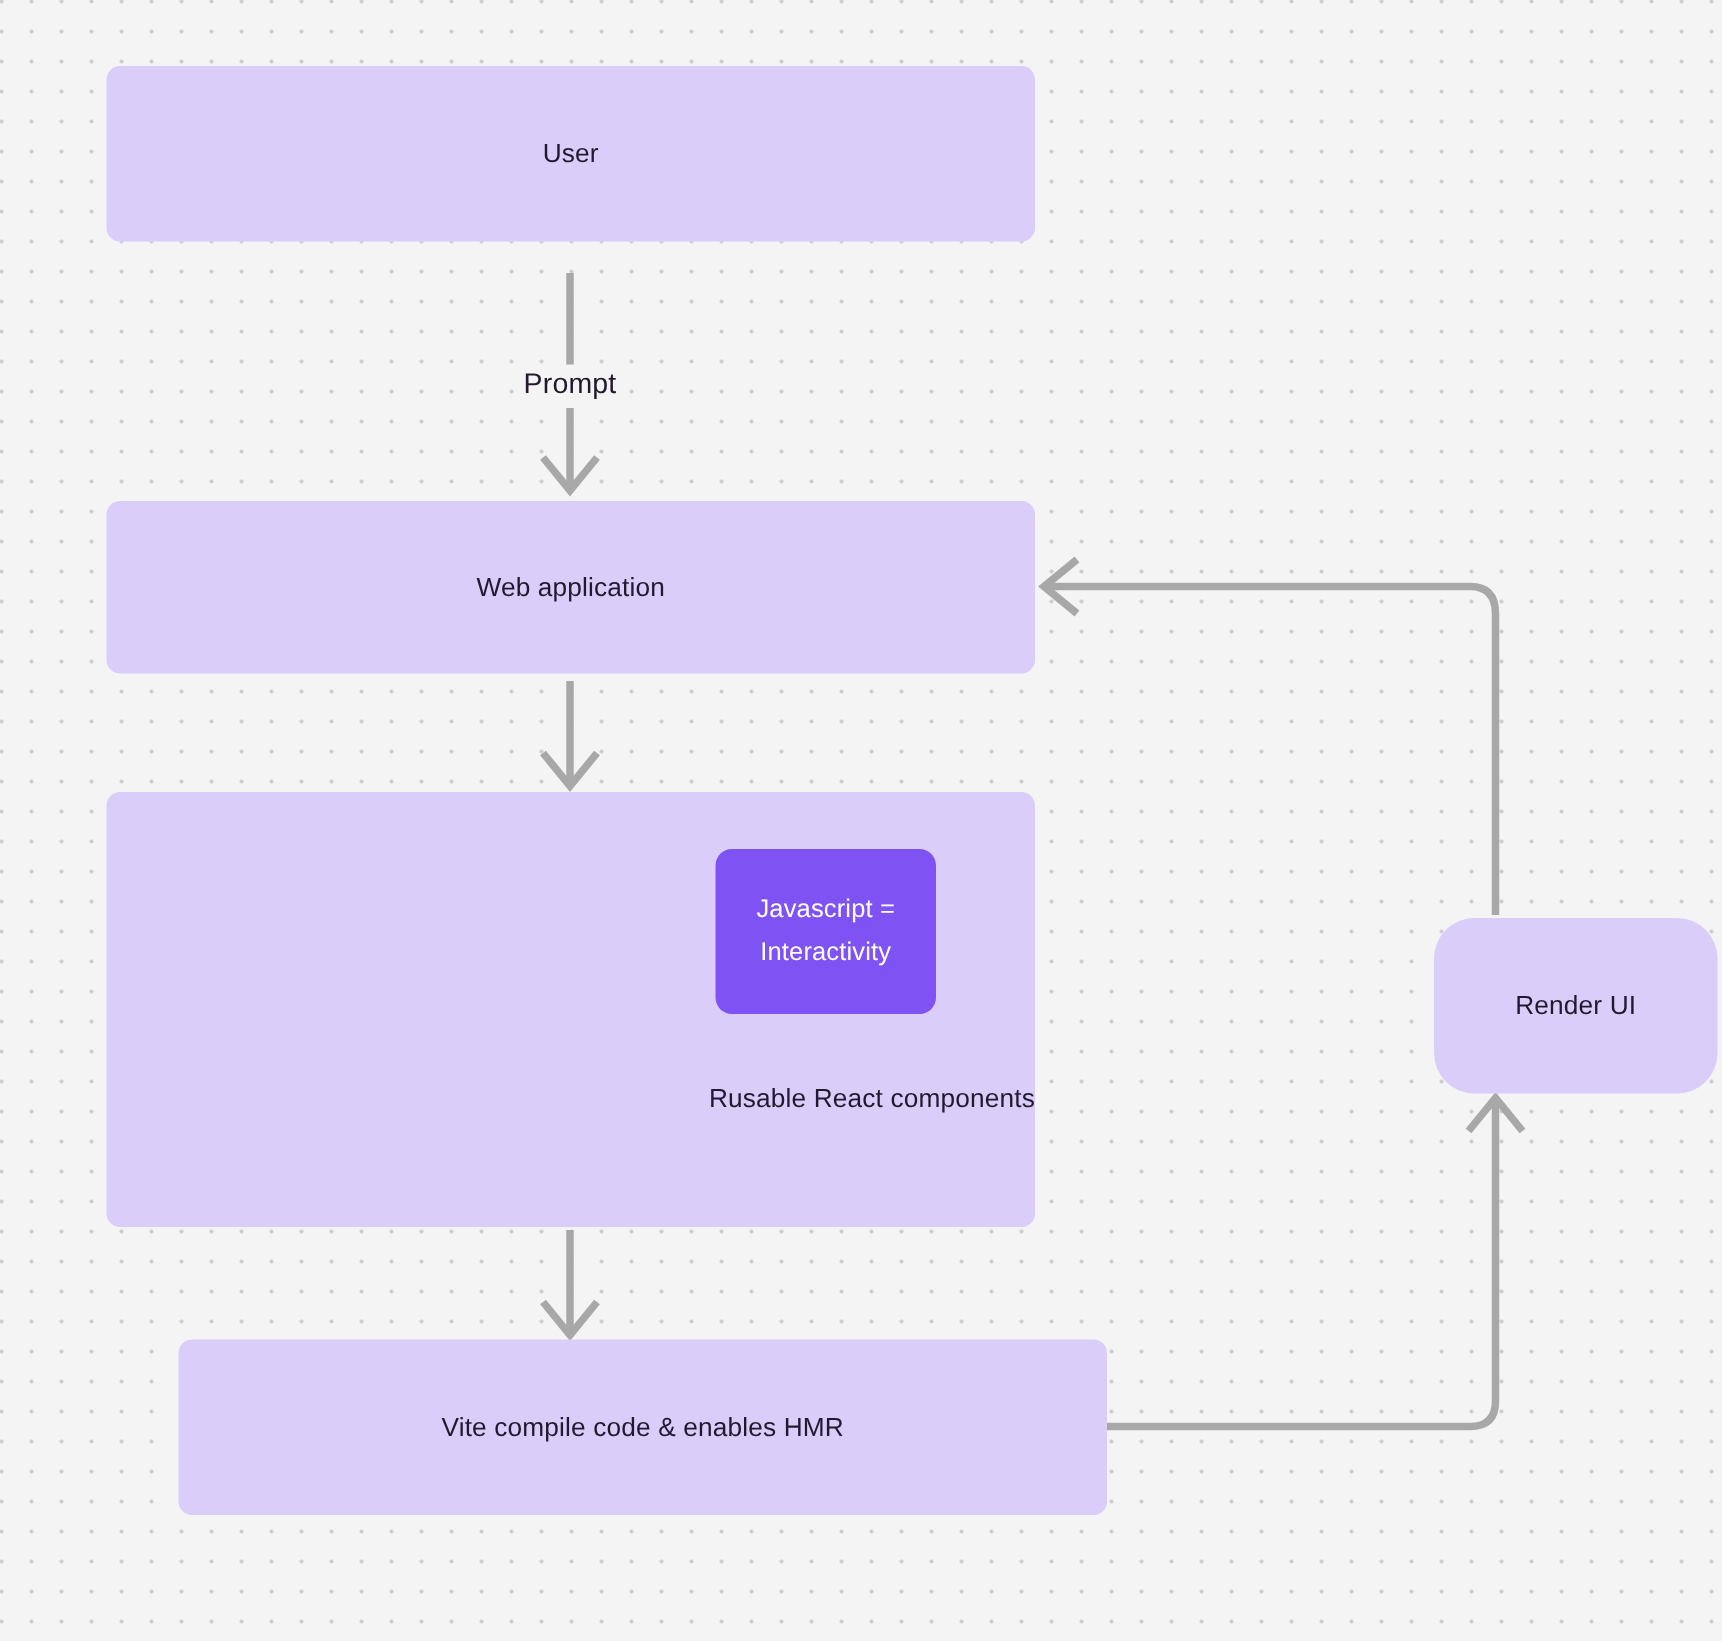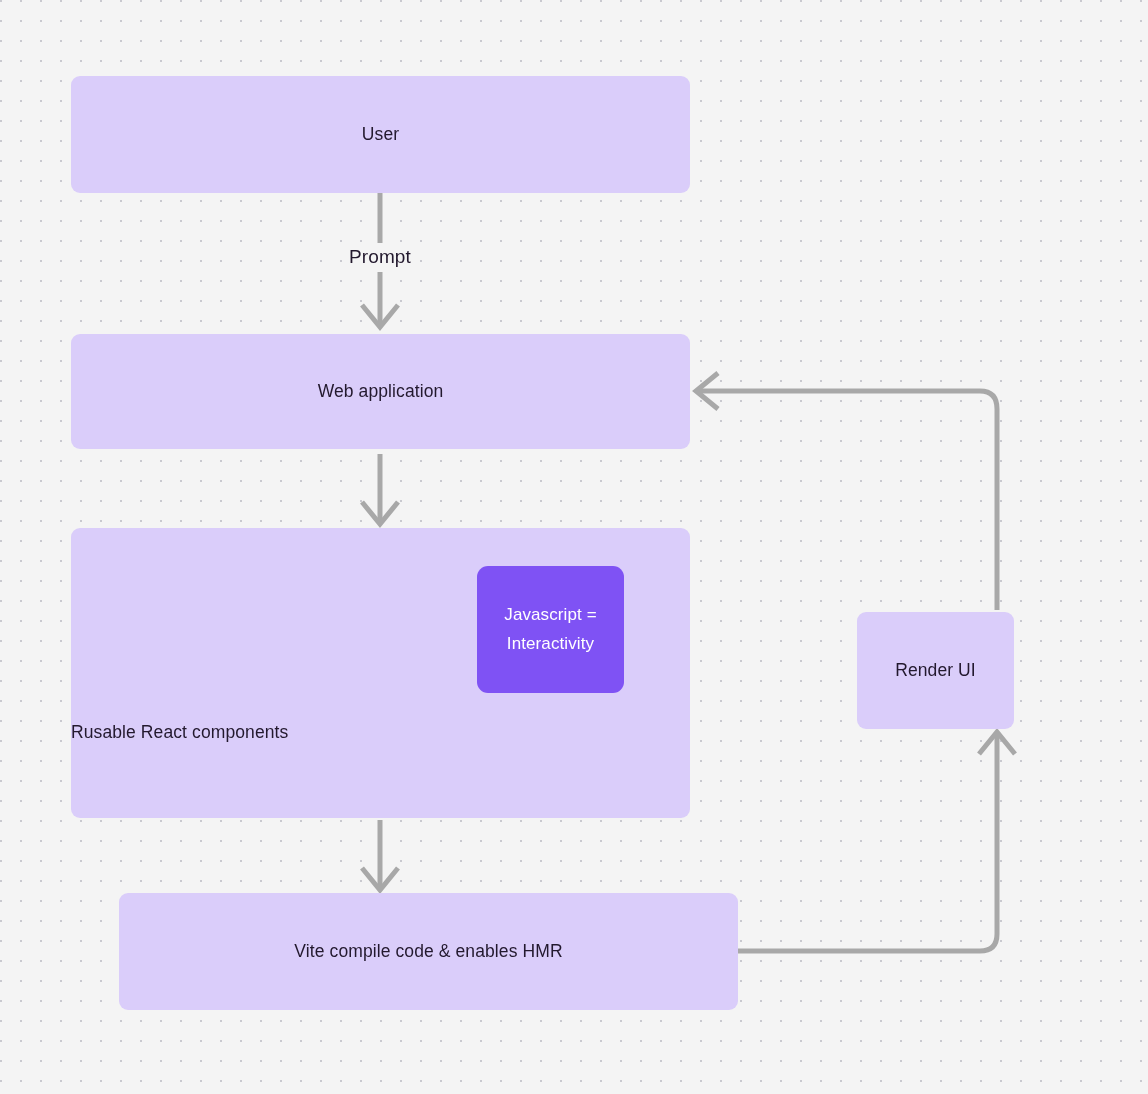--- a/index.html
+++ b/index.html
@@ -44,21 +44,21 @@
     white-space: pre-line;
   }
   .node-strong .node-label {
     font-size: 17px;
     line-height: 1.7;
   }
   .group-title {
     position: absolute;
     left: 0;
     right: 0;
-    text-align: left;
+    text-align: right;
     font-size: 17.5px;
     color: #23192e;
     letter-spacing: 0.1px;
   }
   .edge-svg {
     position: absolute;
     left: 0;
     top: 0;
     width: 1148px;
     height: 1094px;
@@ -109,41 +109,41 @@
 
     <path class="edge-path" d="M 692 951 L 980 951 Q 997 951 997 934 L 997 736"></path>
     <path class="edge-head" d="M 979 754 L 997 732 L 1015 754"></path>
 
     <path class="edge-path" d="M 997 610 L 997 409 Q 997 391 980 391 L 700 391"></path>
     <path class="edge-head" d="M 718 373 L 696 391 L 718 409"></path>
   </svg>
 
   <div class="edge-label" style="left:380px; top:257px;">Prompt</div>
 
-  <div class="node node-light" style="left:71px; top:76px; width:619px; height:117px;align-items:center;">
+  <div class="node node-light" style="left:71px; top:44px; width:619px; height:117px;align-items:center;">
     <span class="node-label">User</span>
   </div>
 
   <div class="node node-light" style="left:71px; top:334px; width:619px; height:115px;">
     <span class="node-label">Web application</span>
   </div>
 
   <div class="node node-light" style="left:71px; top:528px; width:619px; height:290px; display:block;">
 
 
 
-    <div class="node node-strong" style="left:406px; top:38px; width:147px; height:127px;">
+    <div class="node node-strong" style="left:406px; top:38px; width:147px; height:110px;">
       <span class="node-label">Javascript =
 Interactivity</span>
     </div>
 
     <div class="group-title" style="top:194px;">Rusable React components</div>
   </div>
 
   <div class="node node-light" style="left:71px; top:893px; width:619px; height:117px;margin-left:48px;">
     <span class="node-label">Vite compile code &amp; enables HMR</span>
   </div>
 
-  <div class="node node-light" style="left:857px; top:612px; width:157px; height:117px;">
+  <div class="node node-light" style="left:956px; top:612px; width:189px; height:117px;border-radius:27px;">
     <span class="node-label">Render UI</span>
   </div>
 
 </div>
 
 </body></html>

